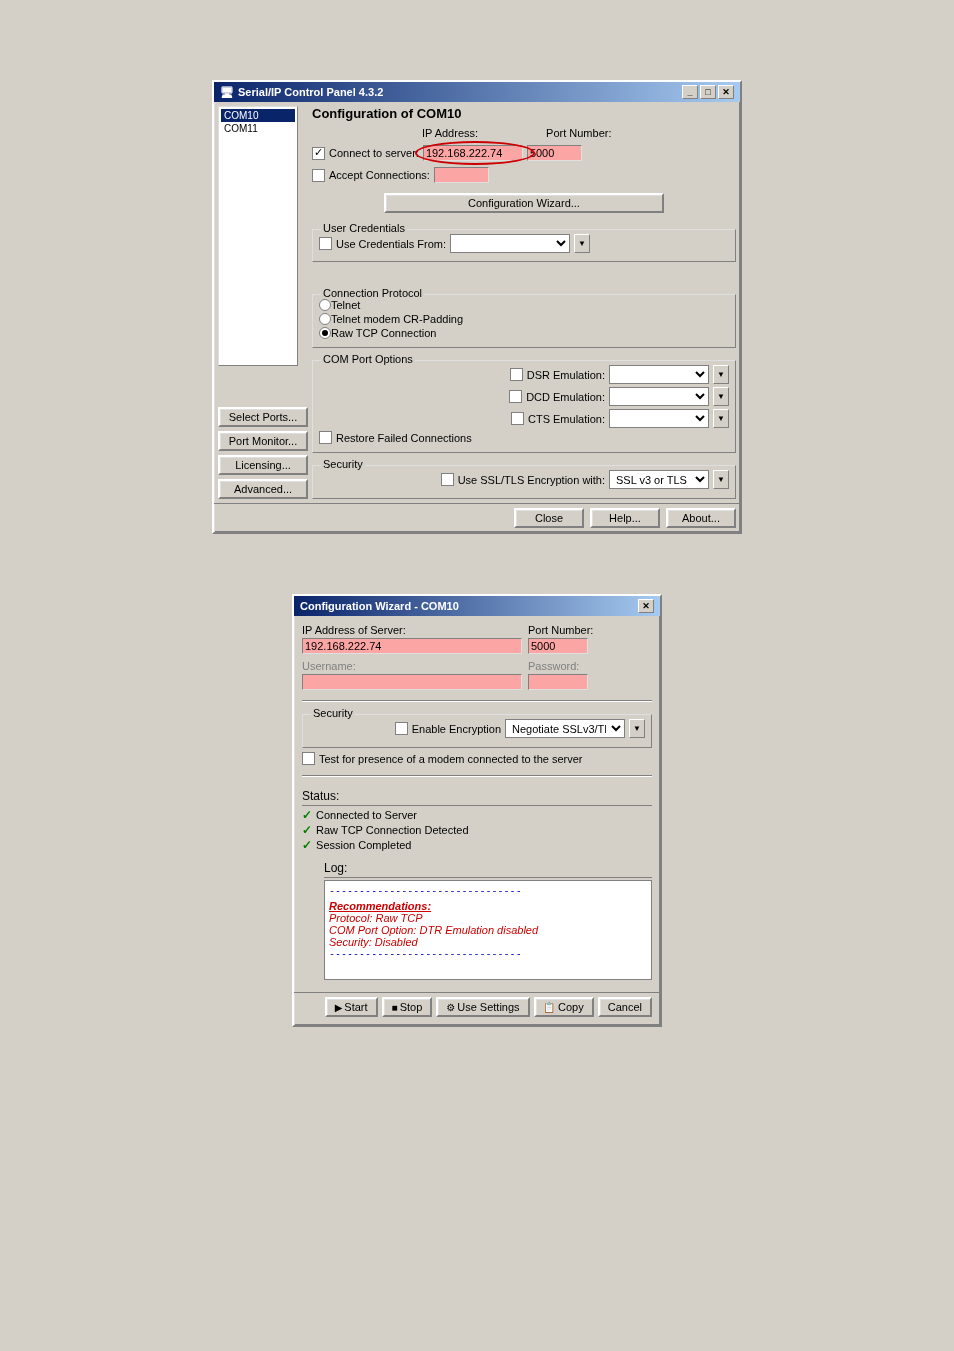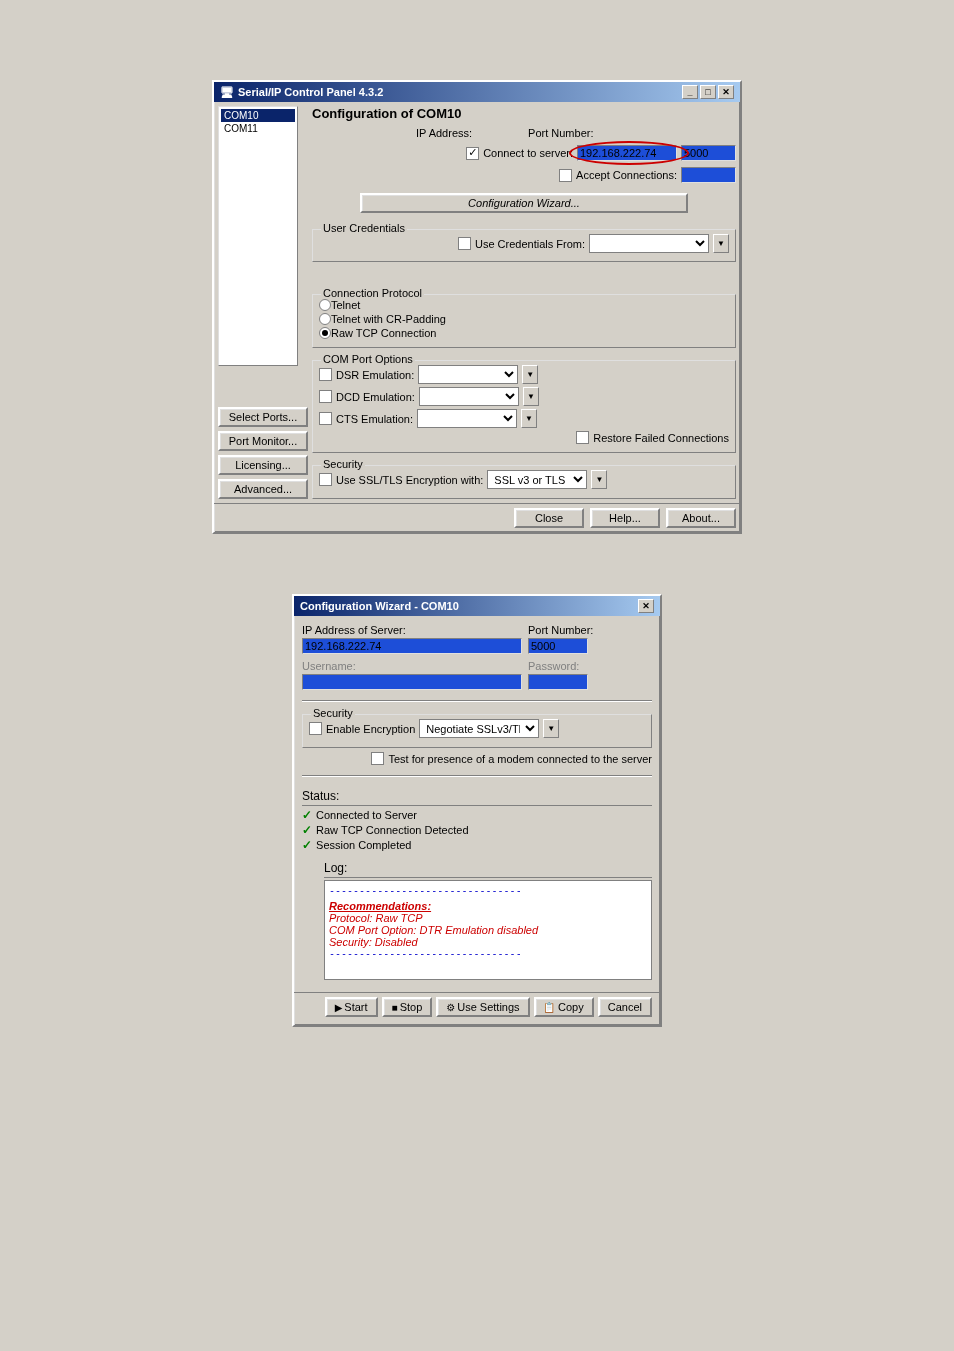--- a/index.html
+++ b/index.html
@@ -155,32 +155,32 @@
       top: -8px;
       left: 8px;
       background: #d4d0c8;
       padding: 0 2px;
       font-size: 11px;
     }
 
     .ip-port-row {
       display: flex;
       align-items: flex-end;
-      gap: 8px;
+      gap: 14px;
       margin-left: 16px;
       margin-bottom: 2px;
     }
 
     .ip-label, .port-label {
       font-size: 11px;
       color: #000;
     }
 
     .text-input {
-      background: #1d4ed8;
+      background: #fca5a5;
       border: 1px solid #808080;
       border-top-color: #808080;
       border-left-color: #808080;
       border-right-color: #dfdfdf;
       border-bottom-color: #dfdfdf;
       padding: 1px 2px;
       font-size: 11px;
       font-family: inherit;
     }
 
@@ -207,21 +207,20 @@
       border: 2px solid #cc0000;
       border-radius: 50%;
       pointer-events: none;
     }
 
     .checkbox-row {
       display: flex;
       align-items: center;
       gap: 4px;
       margin-bottom: 2px;
-      justify-content: flex-end;
     }
 
     .win-checkbox {
       width: 13px;
       height: 13px;
       border: 1px solid #808080;
       border-top-color: #808080;
       border-left-color: #808080;
       background: #fff;
       display: inline-block;
@@ -268,30 +267,30 @@
       background: #000;
     }
 
     .wizard-btn-row {
       display: flex;
       justify-content: center;
       margin: 4px 0;
     }
 
     .wizard-btn {
-      width: 328px;
+      width: 280px;
       padding: 2px;
-      font-style: italic;
     }
 
     .dropdown-row {
       display: flex;
       align-items: center;
       gap: 4px;
       margin-bottom: 3px;
+      justify-content: flex-end;
     }
 
     .win-select {
       background: #fff;
       border: 1px solid #808080;
       border-top-color: #808080;
       border-left-color: #808080;
       font-size: 11px;
       padding: 1px 2px;
       width: 140px;
@@ -545,21 +544,21 @@
       <div style="height:16px;"></div>
 
       <div class="group-box">
         <span class="group-label">Connection Protocol</span>
         <div class="radio-row">
           <div class="win-radio"></div>
           <span>Telnet</span>
         </div>
         <div class="radio-row">
           <div class="win-radio"></div>
-          <span>Telnet with CR-Padding</span>
+          <span>Telnet modem CR-Padding</span>
         </div>
         <div class="radio-row">
           <div class="win-radio selected"></div>
           <span>Raw TCP Connection</span>
         </div>
       </div>
 
       <div class="group-box">
         <span class="group-label">COM Port Options</span>
         <div class="dropdown-row">

